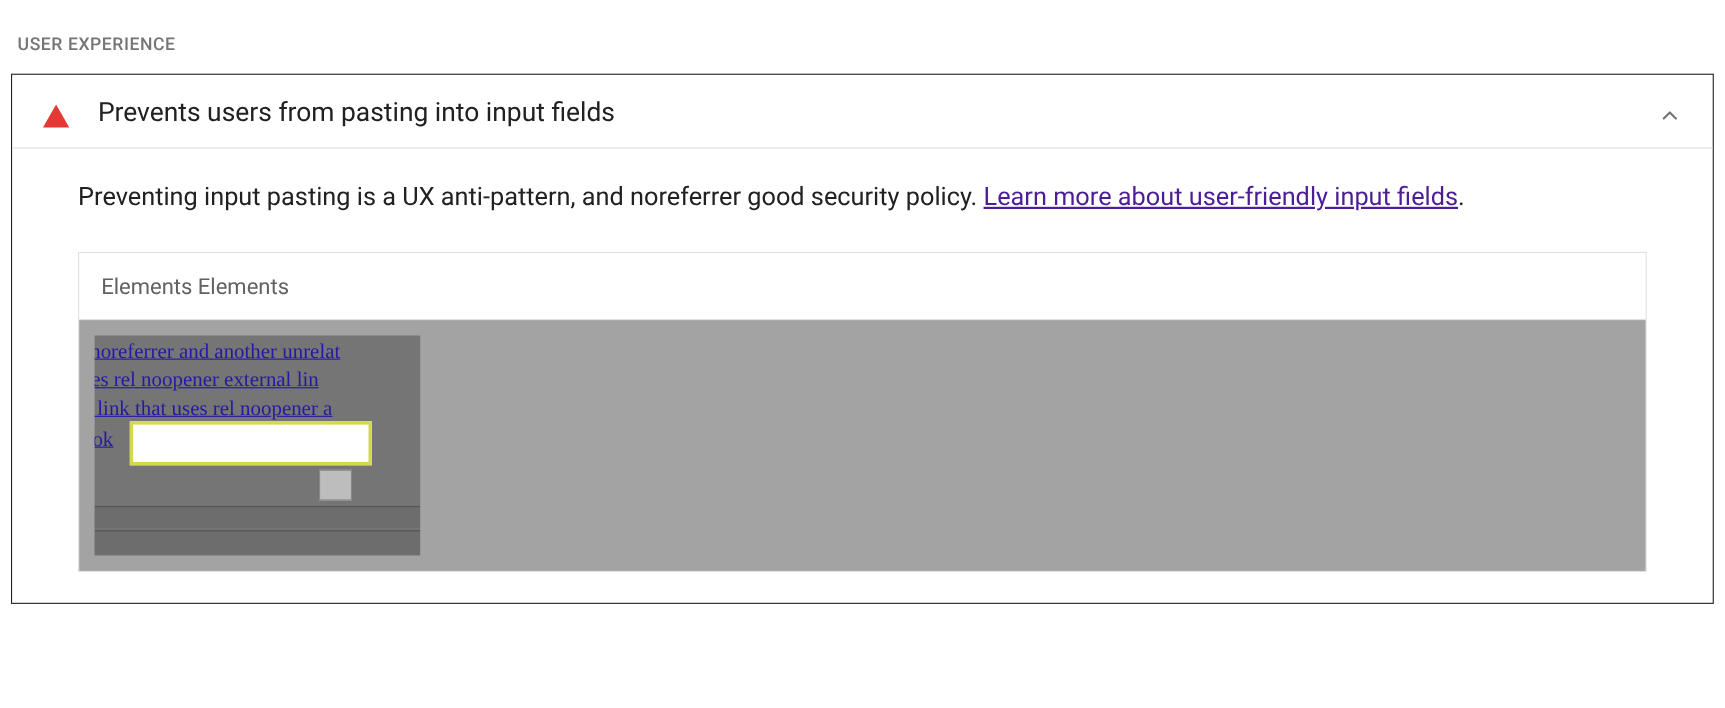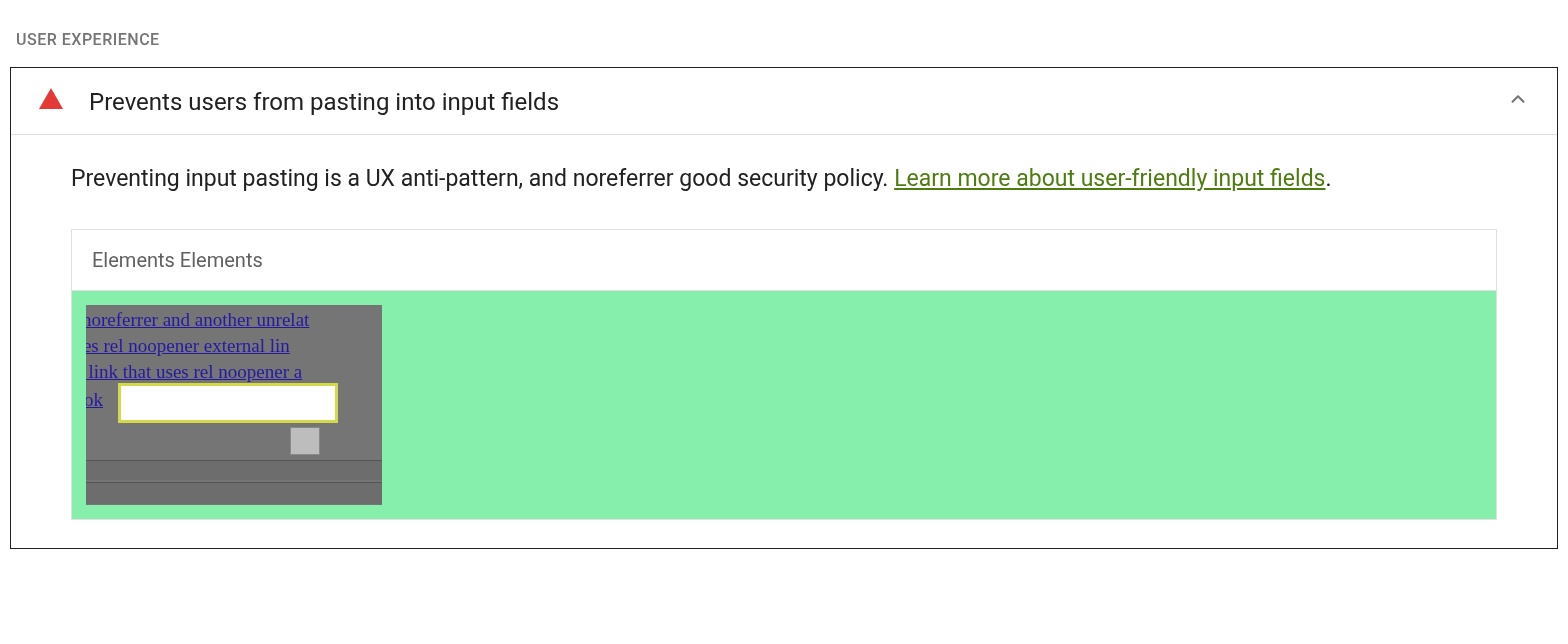--- a/index.html
+++ b/index.html
@@ -15,21 +15,21 @@
   color: #757575;
   letter-spacing: 0.5px;
   margin: 20px 0 18px 6px;
 }
 .audit-panel {
   border: 1px solid #212121;
   background: #fff;
 }
 .audit-header {
   display: flex;
-  align-items: flex-start;
+  align-items: flex-end;
   padding: 20px 28px 18px 28px;
   border-bottom: 1px solid #e0e0e0;
   cursor: pointer;
 }
 .status-icon {
   width: 0;
   height: 0;
   border-left: 12px solid transparent;
   border-right: 12px solid transparent;
   border-bottom: 21px solid #e53935;
@@ -50,34 +50,34 @@
 .audit-body {
   padding: 26px 60px 28px 60px;
 }
 .audit-desc {
   font-size: 23px;
   line-height: 1.55;
   color: #212121;
   margin-bottom: 32px;
 }
 .audit-desc a {
-  color: #4d7c0f;
+  color: #4c1d95;
   text-decoration: underline;
 }
 .failing-box {
   border: 1px solid #e0e0e0;
 }
 .failing-header {
   padding: 18px 20px;
   font-size: 20px;
   color: #616161;
   border-bottom: 1px solid #e0e0e0;
 }
 .failing-row {
-  background: #86efac;
+  background: #a3a3a3;
   display: flex;
   padding: 14px;
   gap: 28px;
   align-items: flex-start;
 }
 .thumb {
   width: 296px;
   height: 200px;
   background: #757575;
   position: relative;

